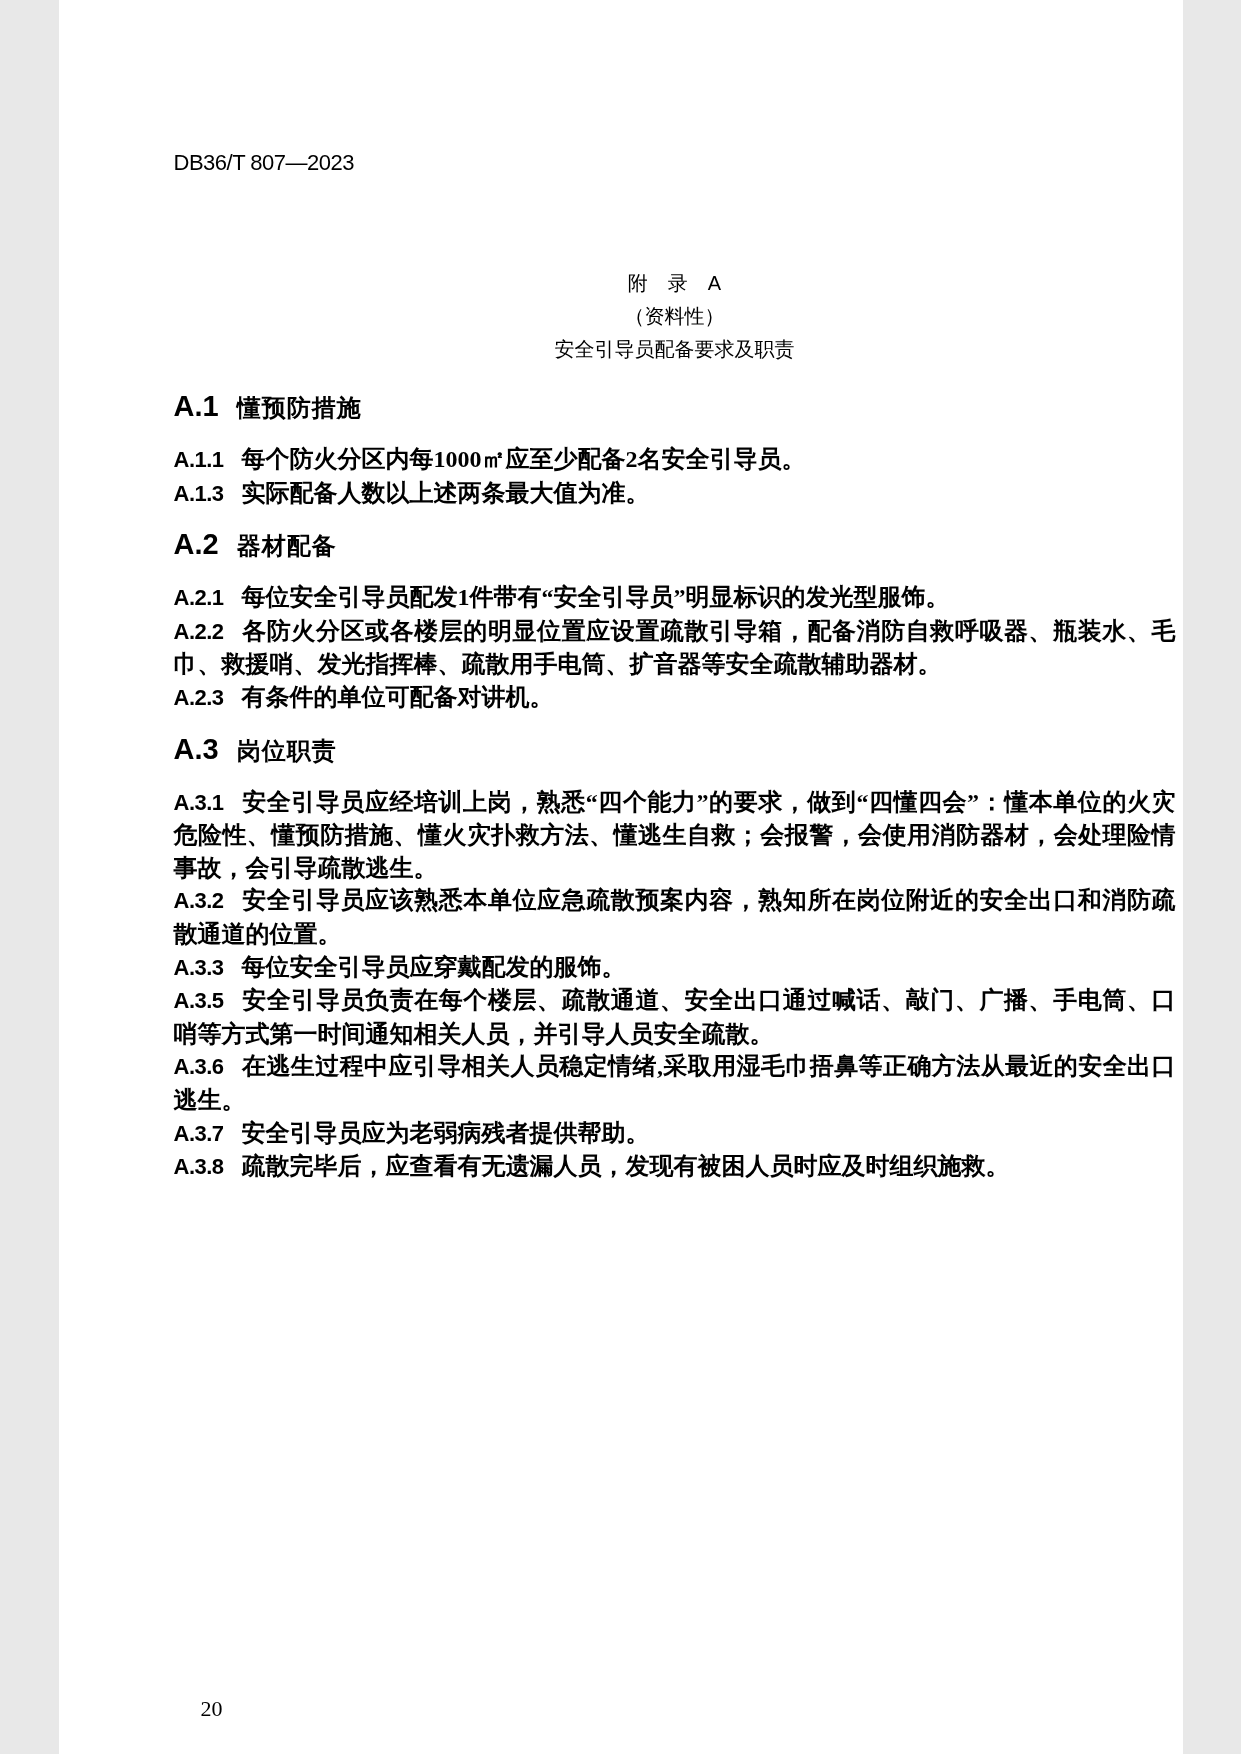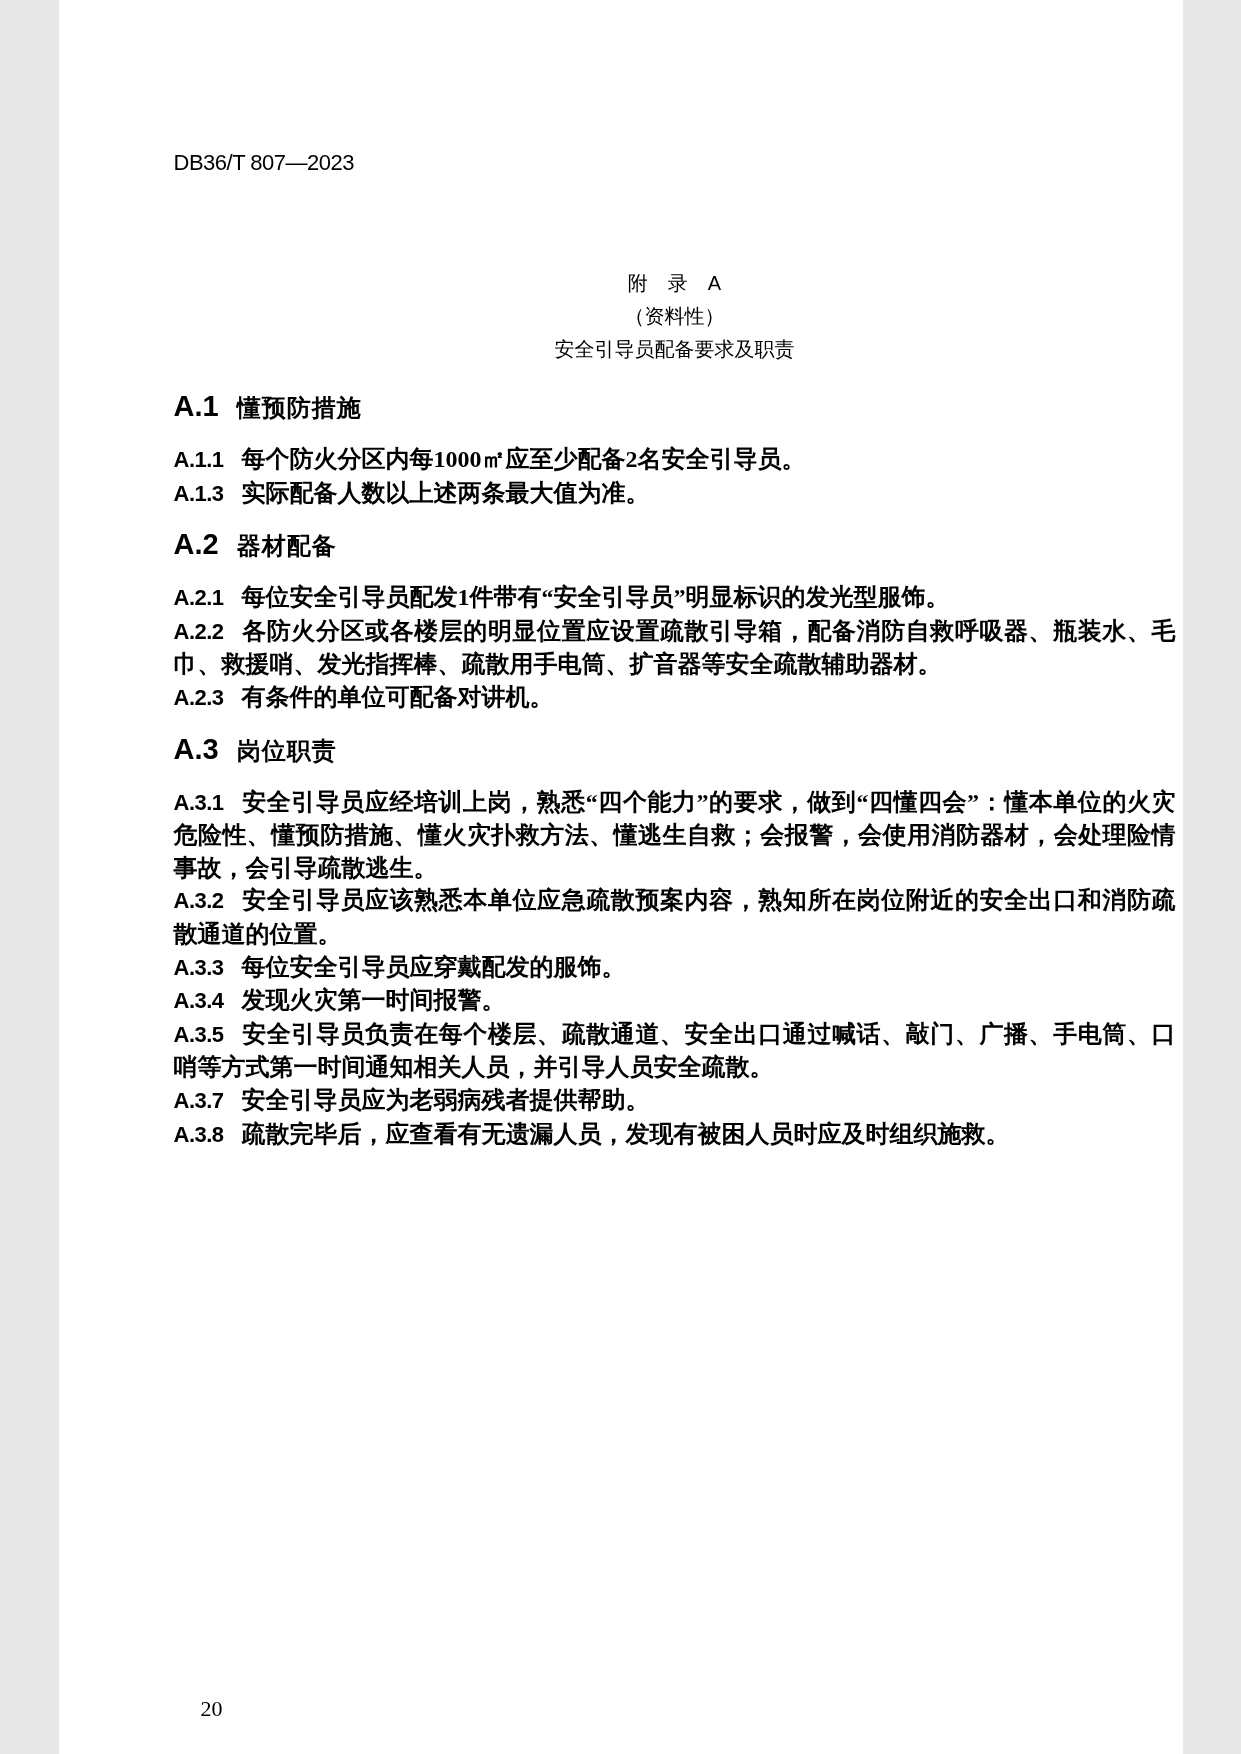--- a/index.html
+++ b/index.html
@@ -99,21 +99,21 @@
 
     <p class="item"><span class="num">A.2.1</span><span>每位安全引导员配发1件带有“安全引导员”明显标识的发光型服饰。</span></p>
     <p class="item"><span class="num">A.2.2</span><span>各防火分区或各楼层的明显位置应设置疏散引导箱，配备消防自救呼吸器、瓶装水、毛巾、救援哨、发光指挥棒、疏散用手电筒、扩音器等安全疏散辅助器材。</span></p>
     <p class="item"><span class="num">A.2.3</span><span>有条件的单位可配备对讲机。</span></p>
 
     <h2 class="sec"><span class="num">A.3</span><span class="t">岗位职责</span></h2>
 
     <p class="item"><span class="num">A.3.1</span><span>安全引导员应经培训上岗，熟悉“四个能力”的要求，做到“四懂四会”：懂本单位的火灾危险性、懂预防措施、懂火灾扑救方法、懂逃生自救；会报警，会使用消防器材，会处理险情事故，会引导疏散逃生。</span></p>
     <p class="item"><span class="num">A.3.2</span><span>安全引导员应该熟悉本单位应急疏散预案内容，熟知所在岗位附近的安全出口和消防疏散通道的位置。</span></p>
     <p class="item"><span class="num">A.3.3</span><span>每位安全引导员应穿戴配发的服饰。</span></p>
-    <p class="item"><span class="num">A.3.4</span><span>发现火灾第一时间报警。</span></p>
     <p class="item"><span class="num">A.3.5</span><span>安全引导员负责在每个楼层、疏散通道、安全出口通过喊话、敲门、广播、手电筒、口哨等方式第一时间通知相关人员，并引导人员安全疏散。</span></p>
+    <p class="item"><span class="num">A.3.6</span><span>在逃生过程中应引导相关人员稳定情绪,采取用湿毛巾捂鼻等正确方法从最近的安全出口逃生。</span></p>
     <p class="item"><span class="num">A.3.7</span><span>安全引导员应为老弱病残者提供帮助。</span></p>
     <p class="item"><span class="num">A.3.8</span><span>疏散完毕后，应查看有无遗漏人员，发现有被困人员时应及时组织施救。</span></p>
 
   </div>
 
   <div class="page-number">20</div>
 </div>
 
 </body></html>

